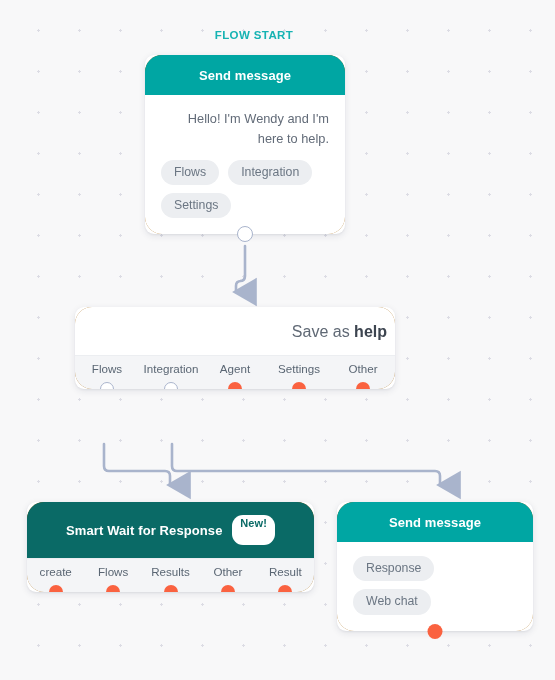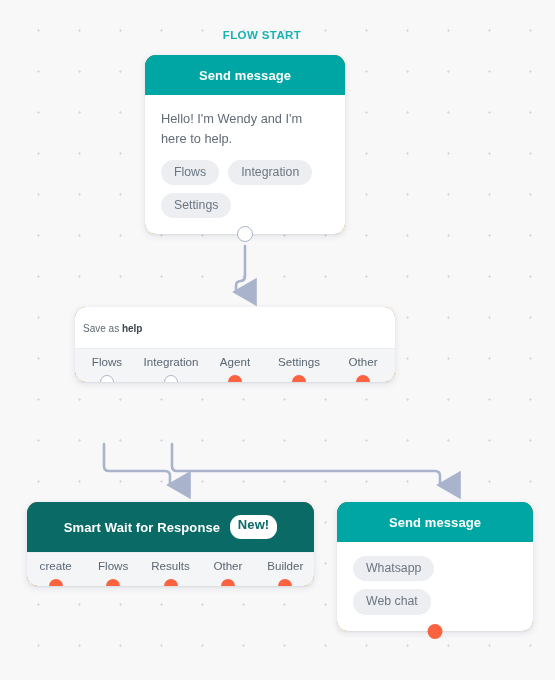--- a/index.html
+++ b/index.html
@@ -26,58 +26,59 @@
   #edges {
     position: absolute;
     left: 0; top: 0;
     width: 555px; height: 680px;
     pointer-events: none;
   }
 
   
   .flow-start {
     position: absolute;
-    left: 16px;
+    left: 8px;
     top: 29px;
     width: 492px;
     text-align: center;
     font-size: 11.5px;
     font-weight: bold;
     letter-spacing: 0.4px;
     color: #16b3b3;
   }
 
   
   .node {
     position: absolute;
     border-radius: 9px;
     background: #ffffff;
     box-shadow: 0 2px 7px rgba(32,40,64,0.10), 0 1px 2px rgba(32,40,64,0.06);
     overflow: visible;
   }
   .node-inner {
-    border-radius: 11px;
+    border-radius: 17px;
     overflow: hidden;
     background: #a16207;
   }
   .node-header {
     text-align: center;
     color: #ffffff;
     font-weight: bold;
     font-size: 13px;
     letter-spacing: 0.1px;
     padding: 13px 8px 13px;
     line-height: 1;
   }
   .hdr-teal { background: #00a6a3; }
   .hdr-dark { background: #0a6a66; }
 
   .node-body {
     padding: 14px 16px 16px;
     background: #fff;
+    text-align: right;
   }
   .body-text {
     font-size: 12.8px;
     color: #626b78;
     line-height: 1.55;
     margin-bottom: 11px;
   }
   .chips {
     display: flex;
     flex-wrap: wrap;
@@ -88,22 +89,22 @@
     color: #6b7683;
     border-radius: 14px;
     font-size: 12.3px;
     padding: 6px 13px 7px;
     line-height: 1;
     white-space: nowrap;
   }
 
   
   .save-row {
-    text-align: left;
-    font-size: 10px;
+    text-align: right;
+    font-size: 16px;
     color: #5f6874;
     padding: 16px 8px 14px;
     background: #fff;
   }
   .save-row b { color: #3d4550; font-weight: bold; }
 
   
   .ports {
     display: flex;
     background: #f4f5f7;
@@ -149,24 +150,24 @@
     width: 16px;
     height: 16px;
     border-radius: 50%;
     box-sizing: border-box;
   }
 
   .badge-new {
     display: inline-block;
     background: #ffffff;
     color: #0a6a66;
-    font-size: 13px;
+    font-size: 11px;
     font-weight: bold;
     border-radius: 11px;
-    padding: 3px 8px 8px;
+    padding: 3px 8px 16px;
     margin-left: 6px;
     line-height: 1;
     vertical-align: middle;
   }
   .hdr-title { vertical-align: middle; }
 </style>
 </head>
 <body>
 
 <div id="canvas">
@@ -252,35 +253,35 @@
         </div>
         <div class="port">
           <div class="port-label">Results</div>
           <span class="port-dot dot-orange"></span>
         </div>
         <div class="port">
           <div class="port-label">Other</div>
           <span class="port-dot dot-orange"></span>
         </div>
         <div class="port">
-          <div class="port-label">Builder</div>
+          <div class="port-label">Result</div>
           <span class="port-dot dot-orange"></span>
         </div>
       </div>
     </div>
   </div>
 
   <div class="node" style="left:337px; top:502px; width:196px;">
     <div class="node-inner">
       <div class="node-header hdr-teal">
         <span class="hdr-title">Send message</span>
       </div>
       <div class="node-body">
         <div class="chips">
-          <span class="chip">Whatsapp</span>
+          <span class="chip">Response</span>
           <span class="chip">Web chat</span>
         </div>
       </div>
     </div>
     <div class="bottom-port dot-orange" style="bottom:-8px; width:15px; height:15px;"></div>
   </div>
 
 </div>
 
 </body></html>

